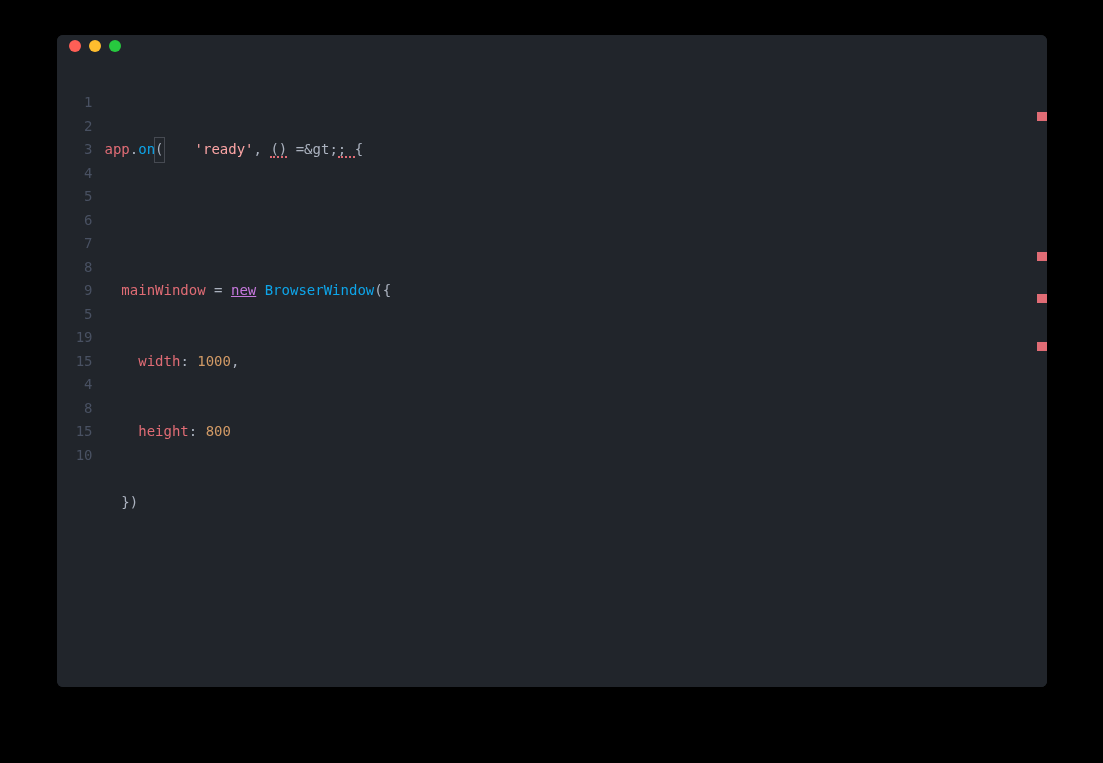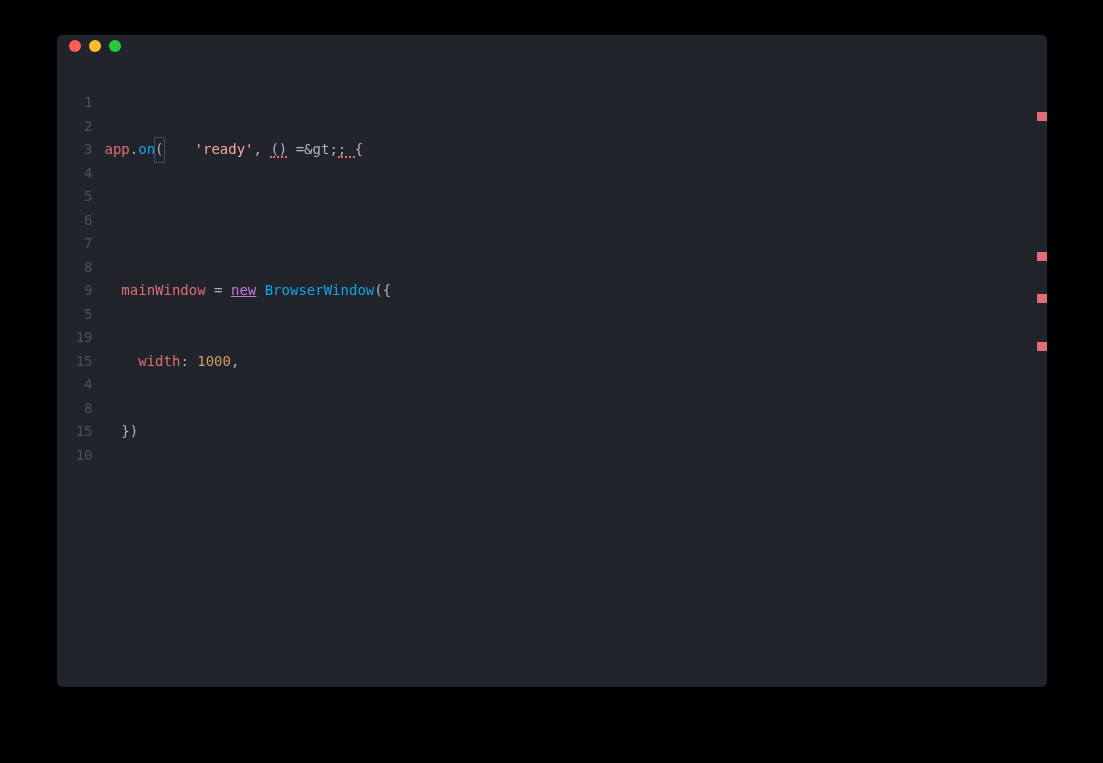--- a/index.html
+++ b/index.html
@@ -137,20 +137,21 @@
       <div>4</div>
       <div>8</div>
       <div>15</div>
       <div>10</div>
     </div>
     <div class="code-area">
       <div class="code-line"><span class="tok-var">app</span><span class="tok-default">.</span><span class="tok-function">on</span><span class="tok-default bracket-match">(</span><span class="tok-string">'ready'</span><span class="tok-default">, </span><span class="tok-default error-underline">()</span><span class="tok-default"> =&amp;gt;</span><span class="tok-default error-underline">; </span><span class="tok-default">{</span></div>
       <div class="code-line"></div>
       <div class="code-line"><span>  </span><span class="tok-var">mainWindow</span><span class="tok-default"> = </span><span class="tok-operator">new</span><span> </span><span class="tok-function">BrowserWindow</span><span class="tok-default">({</span></div>
       <div class="code-line"><span>    </span><span class="tok-var">width</span><span class="tok-default">: </span><span class="tok-number">1000</span><span class="tok-default">,</span></div>
+      <div class="code-line"><span>    </span><span class="tok-var">height</span><span class="tok-default">: </span><span class="tok-number">800</span></div>
       <div class="code-line"><span>  </span><span class="tok-default">})</span></div>
       
       
       
       
       
       
       
       
     </div>

